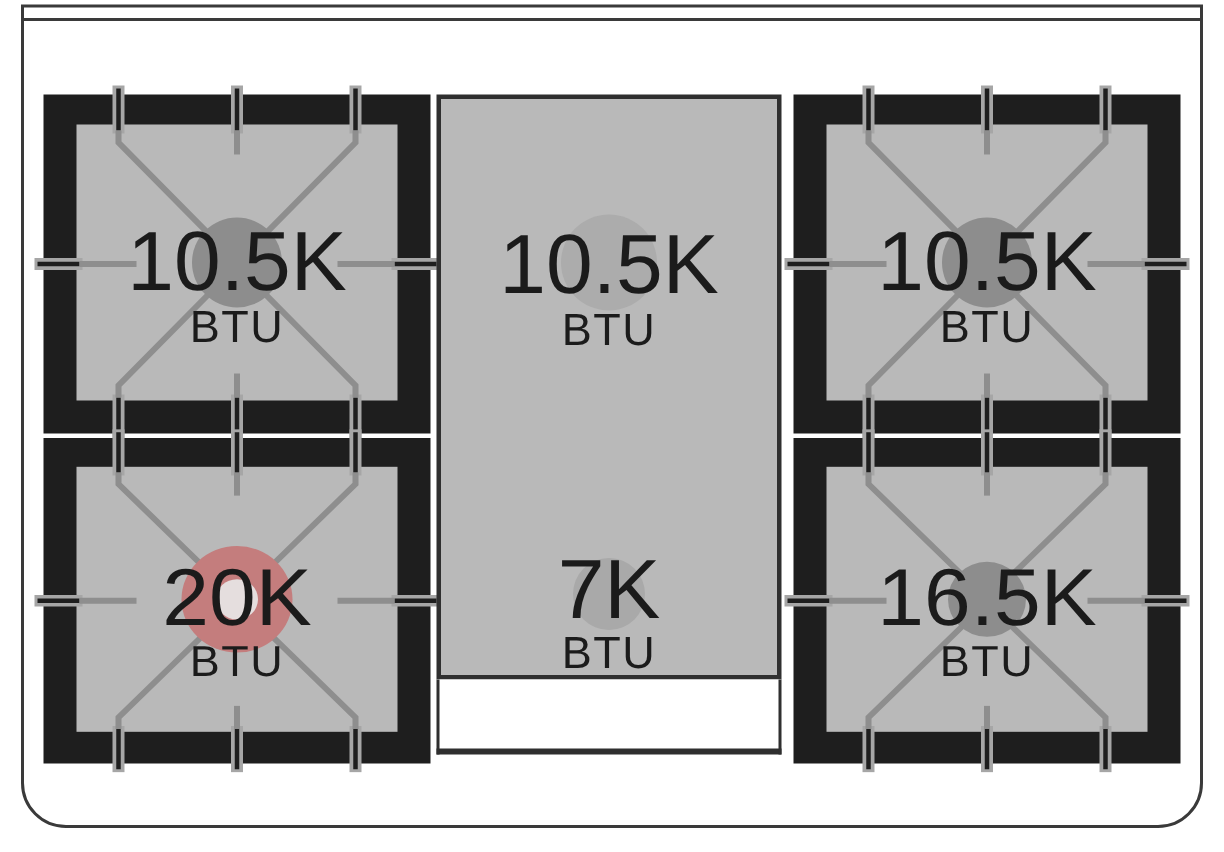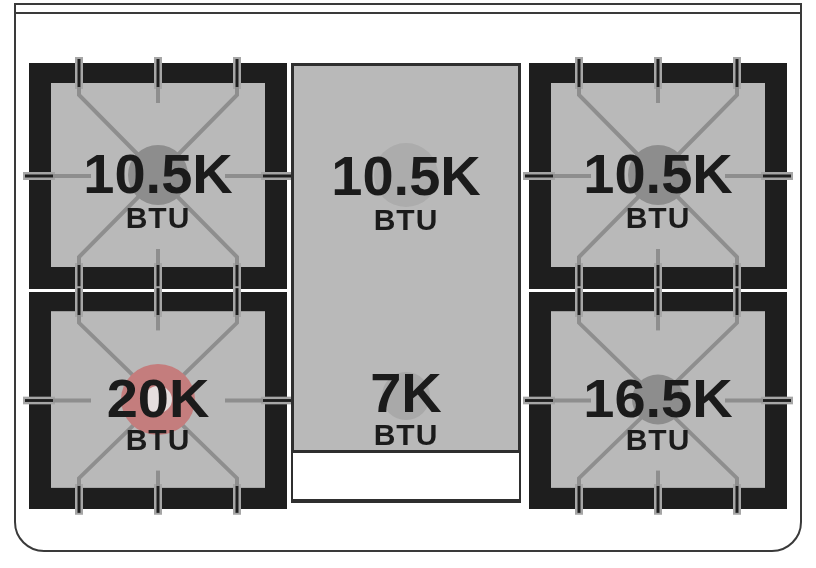--- a/index.html
+++ b/index.html
@@ -2,21 +2,20 @@
 <html><head>
 <meta charset="utf-8">
 <style>
   html,body{margin:0;padding:0;background:#ffffff;}
   .stage{
     position:relative;
     width:816px;height:568px;
     background:#ffffff;
     font-family:"Liberation Sans",sans-serif;
     overflow:hidden;
-    font-weight:bold;
   }
   
   .back-strip{
     position:absolute;left:14px;top:3px;width:788px;height:11px;
     box-sizing:border-box;border:2px solid #3a3a3a;background:#ffffff;
   }
   .range-body{
     position:absolute;left:14px;top:12px;width:788px;height:540px;
     box-sizing:border-box;border:2px solid #3a3a3a;
     border-radius:0 0 30px 30px;background:#ffffff;

